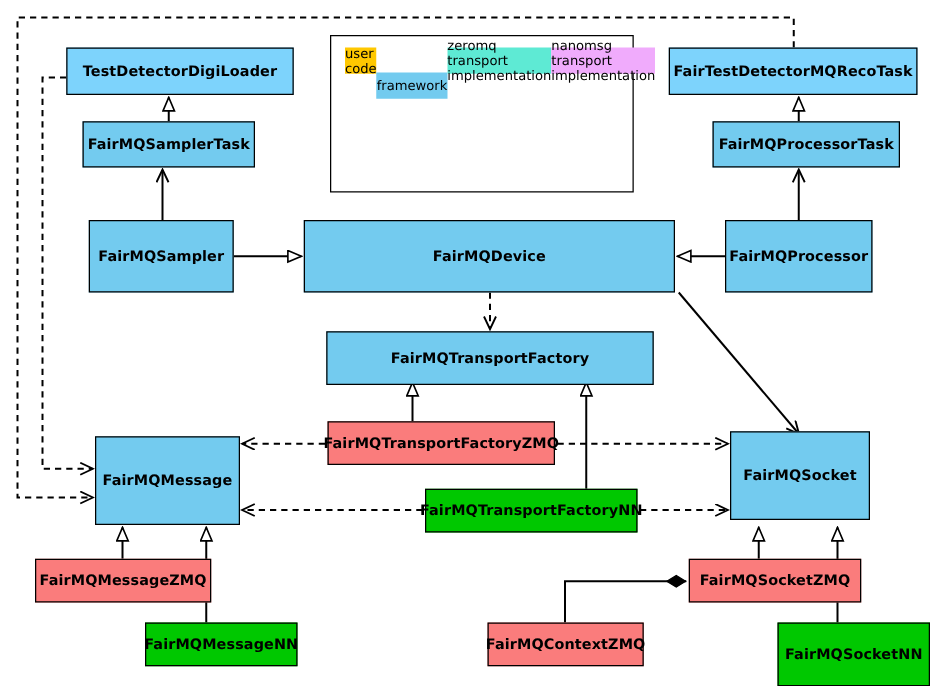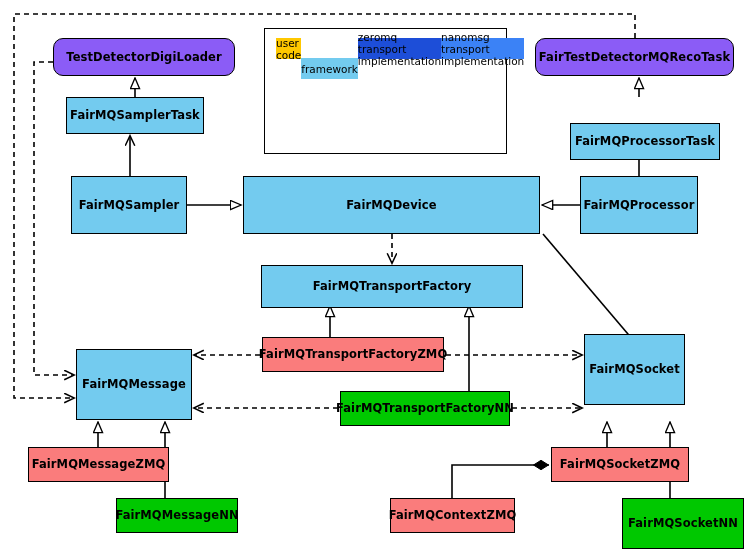--- a/index.html
+++ b/index.html
@@ -32,21 +32,21 @@
     justify-content: center;
     text-align: center;
     font-size: 11.5px;
     font-weight: bold;
     color: #000000;
     line-height: 1.1;
     letter-spacing: 0.1px;
     z-index: 3;
   }
   .node.abstract { }
-  .node.user     { background: #8b5cf6; border-radius: 10px; }
+  .node.user     { background: #7dd3fc; }
   .node.fw       { background: #73CBEF; }
   .node.zmq      { background: #FA7C7C; }
   .node.nn       { background: #00C800; }
 
   #legend {
     position: absolute;
     left: 264px;
     top: 28px;
     width: 243px;
     height: 126px;
@@ -63,22 +63,22 @@
     height: 21px;
     display: flex;
     align-items: center;
     justify-content: center;
     font-size: 10.5px;
     font-weight: normal;
     color: #000000;
   }
   .legend-row.user { background: #FFC800; }
   .legend-row.fw   { background: #73CBEF; margin-top: 20px; }
-  .legend-row.zmq  { background: #1d4ed8; }
-  .legend-row.nn   { background: #3b82f6; }
+  .legend-row.zmq  { background: #5eead4; }
+  .legend-row.nn   { background: #f0abfc; }
 </style>
 </head>
 <body>
 
 <div id="diagram">
 
   <svg id="edges" viewBox="0 0 748 549">
     <defs>
       <marker id="hollowTri" markerWidth="13" markerHeight="13" refX="11.5" refY="5.2" orient="auto" markerUnits="userSpaceOnUse">
         <path d="M0.8,0.6 L11.6,5.2 L0.8,9.8 Z" fill="#ffffff" stroke="#000000" stroke-width="1.3"></path>
@@ -173,37 +173,37 @@
       <span>nanomsg transport implementation</span>
     </div>
   </div>
 
   <div class="node user" style="left:53px;top:38px;width:182px;height:38px;">TestDetectorDigiLoader</div>
 
   <div class="node user" style="left:535px;top:38px;width:199px;height:38px;">FairTestDetectorMQRecoTask</div>
 
   <div class="node fw abstract" style="left:66px;top:97px;width:138px;height:37px;">FairMQSamplerTask</div>
 
-  <div class="node fw abstract" style="left:570px;top:97px;width:150px;height:37px;margin-top:26px;">FairMQProcessorTask</div>
+  <div class="node fw abstract" style="left:570px;top:97px;width:150px;height:37px;">FairMQProcessorTask</div>
 
   <div class="node fw" style="left:71px;top:176px;width:116px;height:58px;">FairMQSampler</div>
 
   <div class="node fw" style="left:243px;top:176px;width:297px;height:58px;">FairMQDevice</div>
 
   <div class="node fw" style="left:580px;top:176px;width:118px;height:58px;">FairMQProcessor</div>
 
   <div class="node fw abstract" style="left:261px;top:265px;width:262px;height:43px;">FairMQTransportFactory</div>
 
   <div class="node zmq" style="left:262px;top:337px;width:182px;height:35px;">FairMQTransportFactoryZMQ</div>
 
   <div class="node nn" style="left:340px;top:391px;width:170px;height:35px;">FairMQTransportFactoryNN</div>
 
   <div class="node fw abstract" style="left:76px;top:349px;width:116px;height:71px;">FairMQMessage</div>
 
-  <div class="node fw abstract" style="left:584px;top:334px;width:101px;height:71px;">FairMQSocket</div>
+  <div class="node fw abstract" style="left:584px;top:345px;width:112px;height:71px;">FairMQSocket</div>
 
   <div class="node zmq" style="left:28px;top:447px;width:141px;height:35px;">FairMQMessageZMQ</div>
 
   <div class="node nn" style="left:104px;top:498px;width:122px;height:35px;margin-left:12px;">FairMQMessageNN</div>
 
   <div class="node zmq" style="left:551px;top:447px;width:138px;height:35px;">FairMQSocketZMQ</div>
 
   <div class="node nn" style="left:622px;top:498px;width:122px;height:51px;">FairMQSocketNN</div>
 
   <div class="node zmq" style="left:390px;top:498px;width:125px;height:35px;">FairMQContextZMQ</div>

